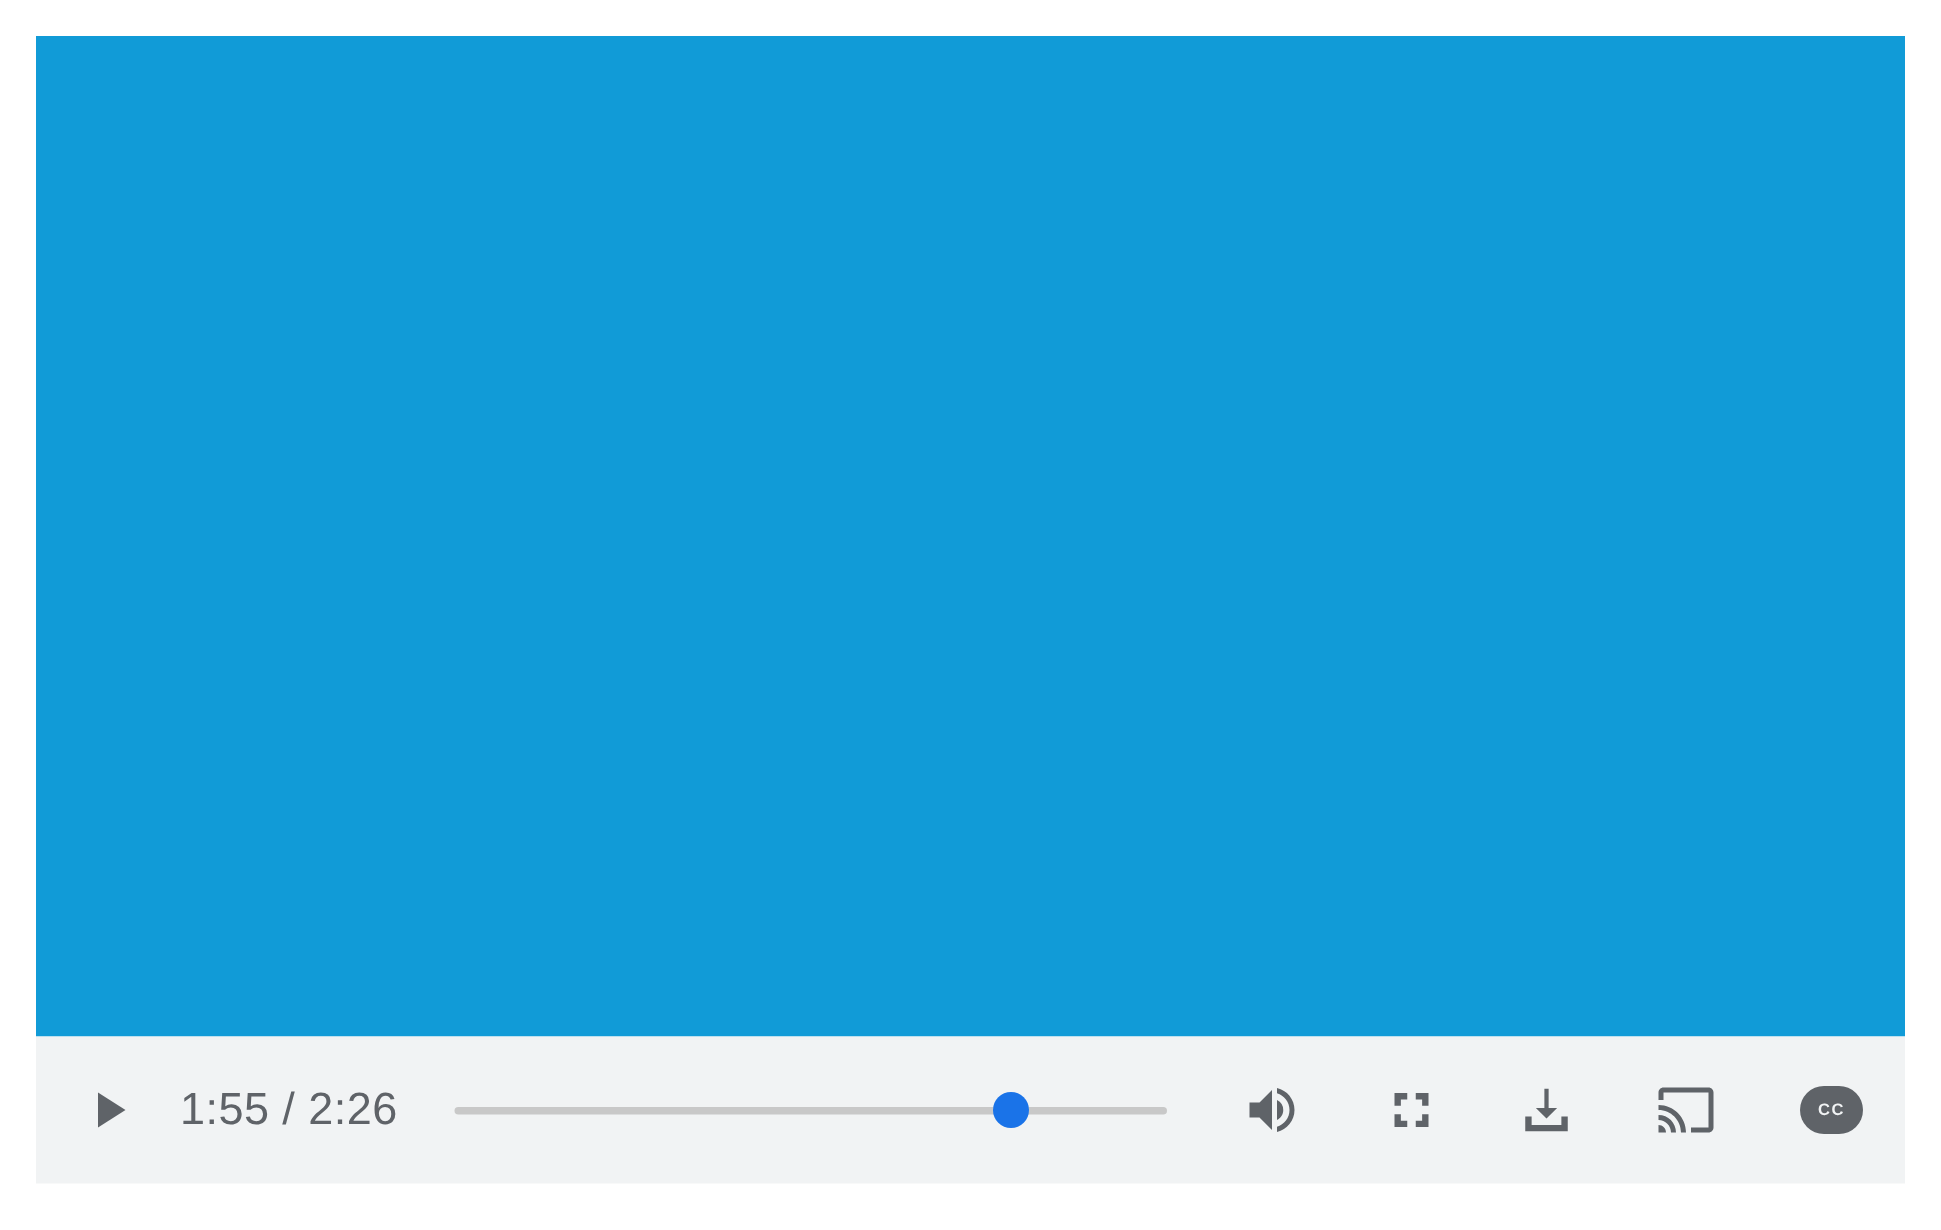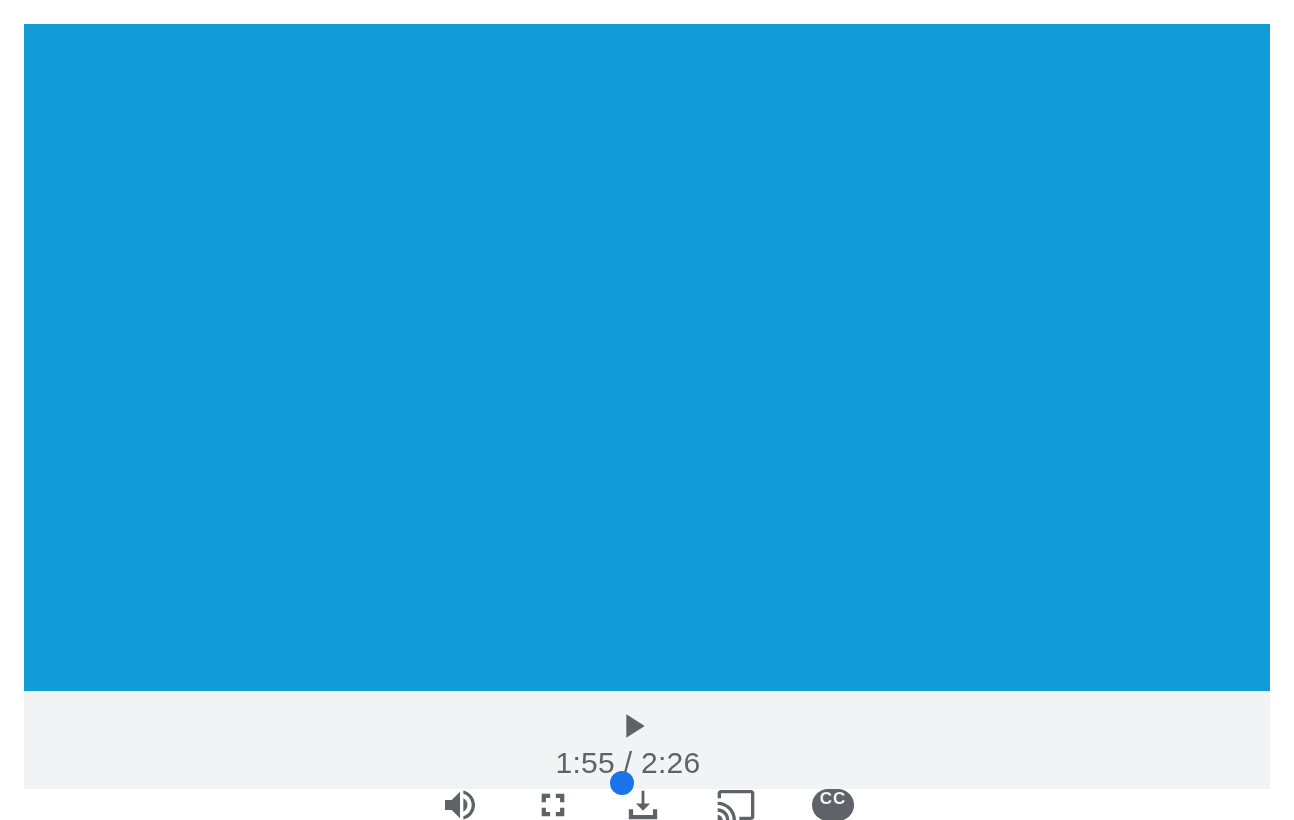--- a/index.html
+++ b/index.html
@@ -23,21 +23,20 @@
       height: 667px;
       background: #119bd7;
     }
     .controls {
       width: 100%;
       height: 98px;
       background: #f1f3f4;
       display: flex;
       align-items: center;
       padding: 15px 28px;
-      flex-direction: column;
     }
     .ctrl-btn {
       display: flex;
       align-items: center;
       justify-content: center;
       cursor: pointer;
       color: #5f6368;
     }
     .play-btn {
       width: 40px;
@@ -90,25 +89,25 @@
       width: 34px;
       height: 34px;
       fill: #5f6368;
     }
     .cc-badge {
       width: 42px;
       height: 32px;
       background: #5f6368;
       border-radius: 16px;
       display: flex;
-      align-items: flex-start;
+      align-items: center;
       justify-content: center;
       color: #f1f3f4;
       font-weight: 900;
-      font-size: 17px;
+      font-size: 11px;
       letter-spacing: 1px;
       cursor: pointer;
     }
   </style>
 </head>
 <body>
 
 <div class="player">
 
   <div class="video-surface"></div>

